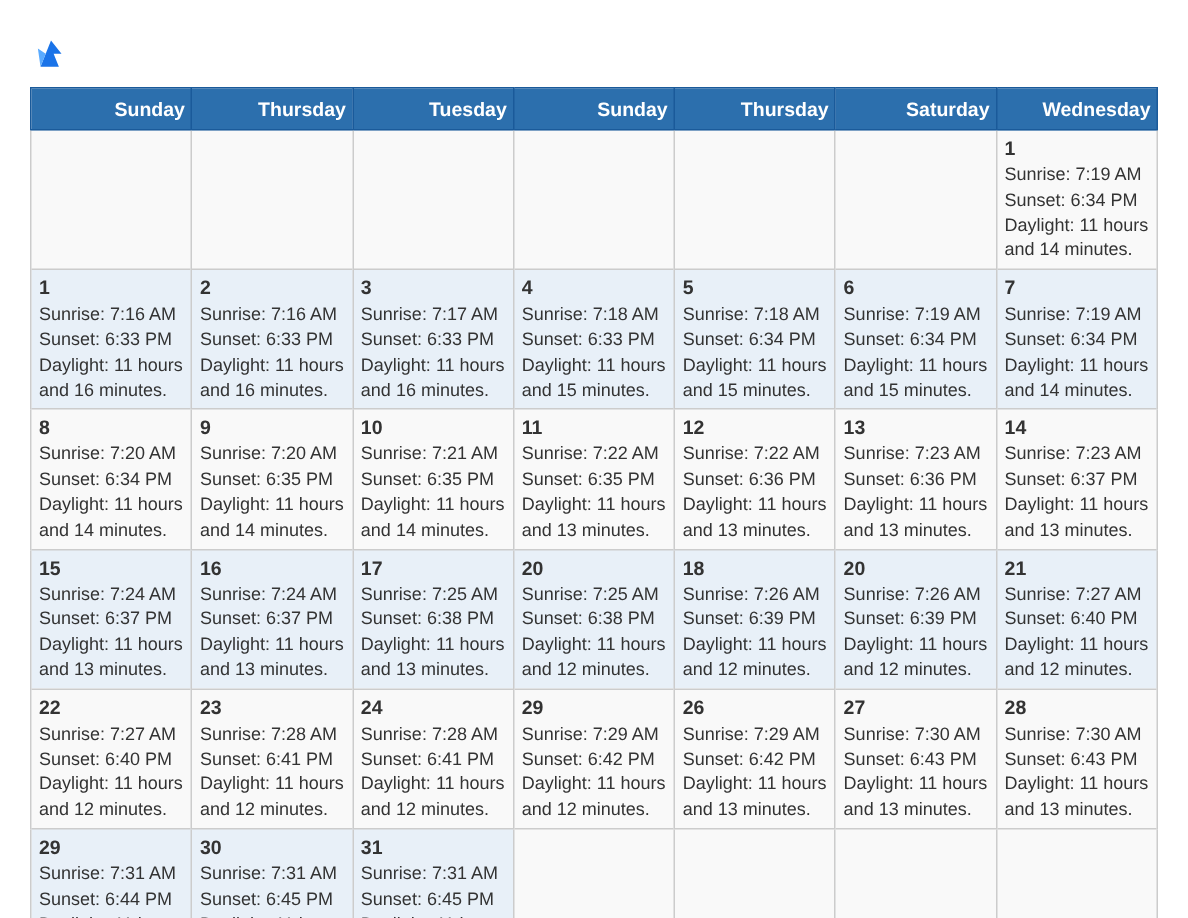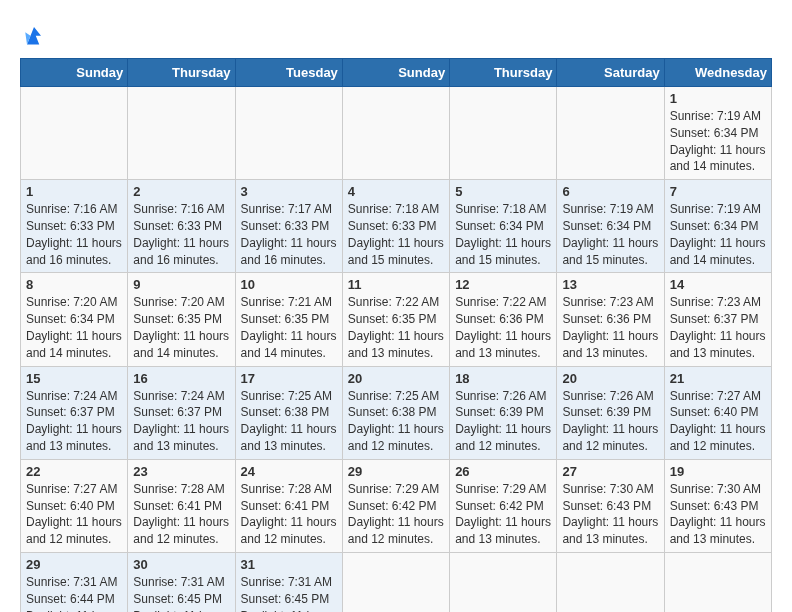--- a/index.html
+++ b/index.html
@@ -248,21 +248,21 @@
         </td>
         <td>
           <span class="day-num">26</span>
           <div class="day-info">Sunrise: 7:29 AM<br>Sunset: 6:42 PM<br>Daylight: 11 hours and 13 minutes.</div>
         </td>
         <td>
           <span class="day-num">27</span>
           <div class="day-info">Sunrise: 7:30 AM<br>Sunset: 6:43 PM<br>Daylight: 11 hours and 13 minutes.</div>
         </td>
         <td>
-          <span class="day-num">19</span>
+          <span class="day-num">28</span>
           <div class="day-info">Sunrise: 7:30 AM<br>Sunset: 6:43 PM<br>Daylight: 11 hours and 13 minutes.</div>
         </td>
       </tr>
       <tr>
         <td>
           <span class="day-num">29</span>
           <div class="day-info">Sunrise: 7:31 AM<br>Sunset: 6:44 PM<br>Daylight: 11 hours and 13 minutes.</div>
         </td>
         <td>
           <span class="day-num">30</span>

